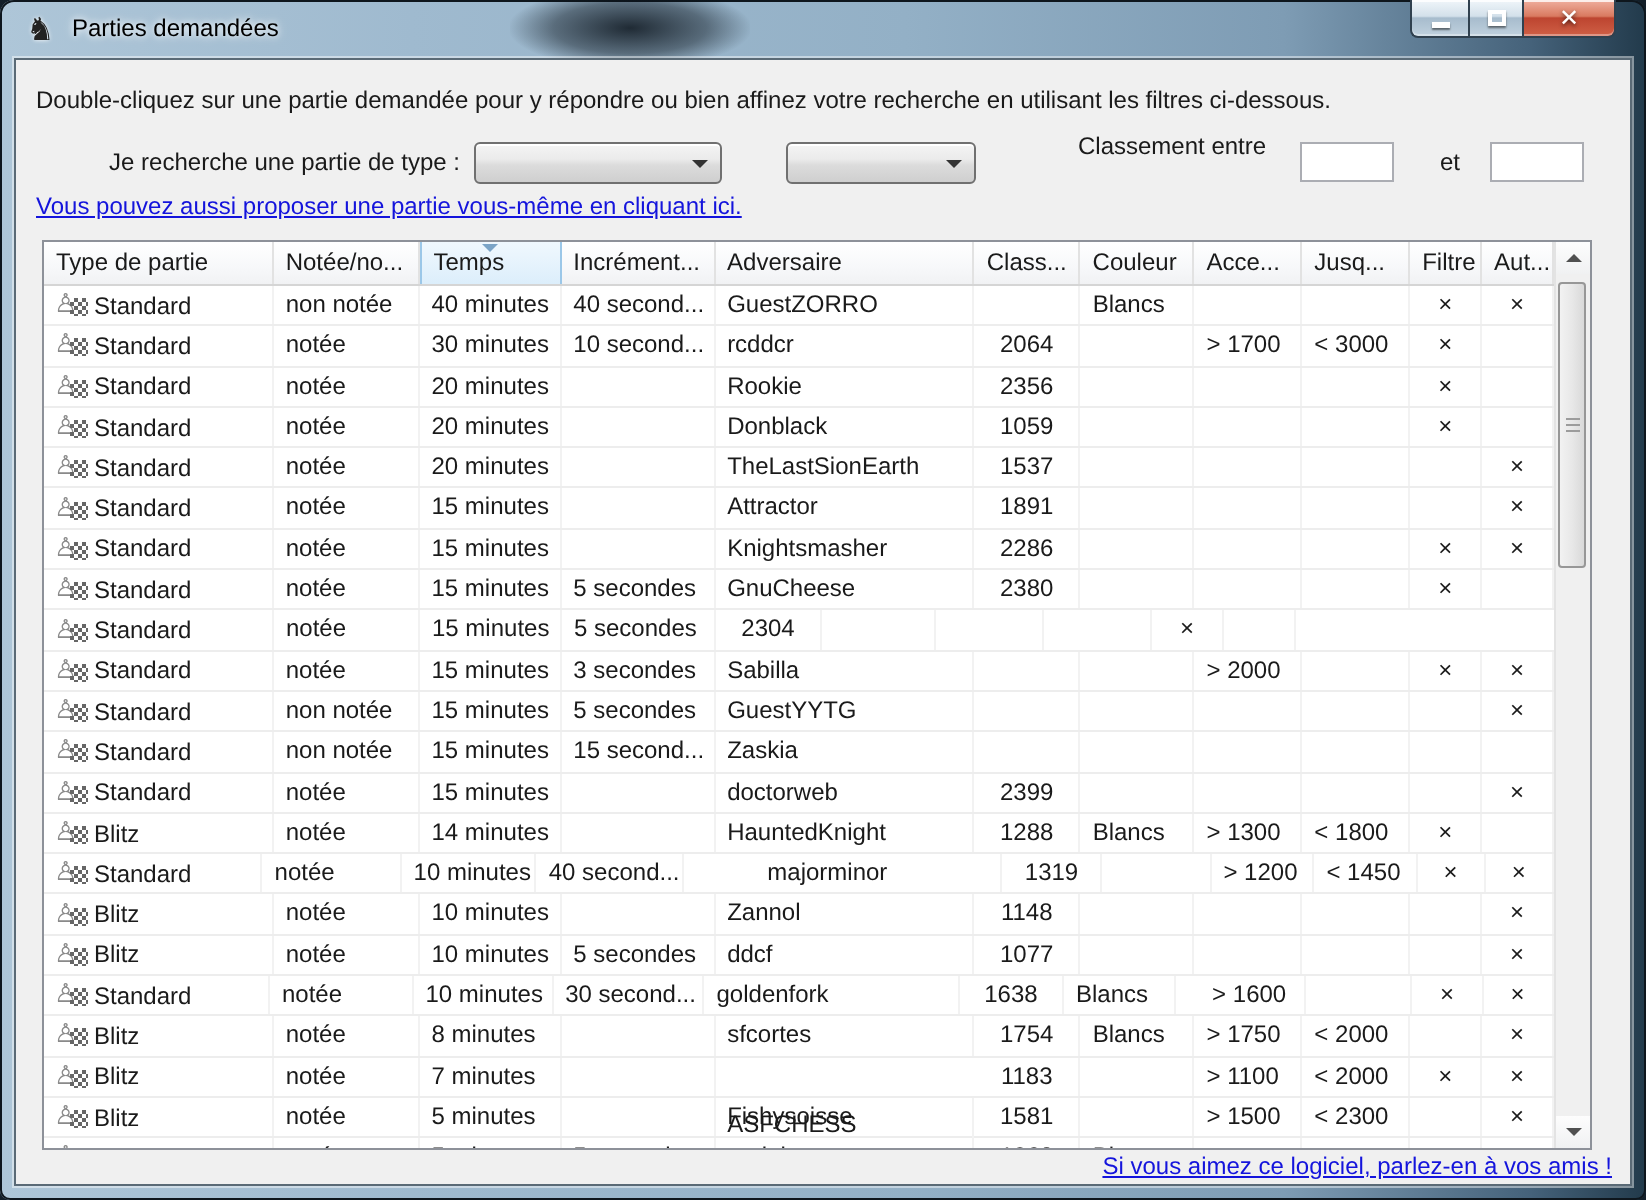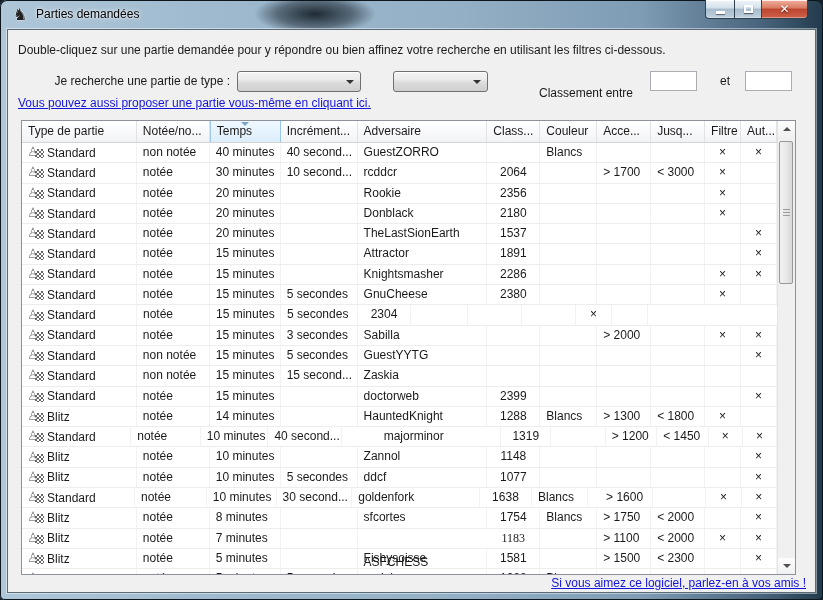--- a/index.html
+++ b/index.html
@@ -33,21 +33,21 @@
     box-shadow:0 0 0 1px #5a6a76, 0 0 0 2px rgba(255,255,255,.45);font-size:12px;color:#1a1a1a;}
   #intro{position:absolute;left:10px;top:13px;}
   #type-label{position:absolute;left:20px;top:44px;width:202px;text-align:right;}
   .combo{position:absolute;height:21px;border:1px solid #707070;border-radius:3px;box-sizing:border-box;
     background:linear-gradient(180deg,#f4f4f4 0%,#ebebeb 40%,#dcdcdc 55%,#cfcfcf 100%);
     box-shadow:inset 0 1px 0 #fff;}
   .combo .arrow{position:absolute;right:6px;top:8px;width:0;height:0;
     border-left:4px solid transparent;border-right:4px solid transparent;border-top:4px solid #333;}
   #combo-type{left:229px;top:41px;width:124px;}
   #combo-second{left:385px;top:41px;width:95px;}
-  #classement-label{position:absolute;left:531px;top:56px;text-align:center;}
+  #classement-label{position:absolute;left:531px;top:36px;text-align:center;}
   .ratebox{position:absolute;top:41px;height:20px;width:47px;border:1px solid #abadb3;background:#fff;box-sizing:border-box;font-size:12px;padding:1px 3px;font-family:"Liberation Sans",sans-serif;}
   #rate-min{left:642px;}
   #et-label{position:absolute;left:712px;top:44px;}
   #rate-max{left:737px;}
   a.lnk{color:#1414dc;text-decoration:underline;cursor:pointer;}
   #propose-link{position:absolute;left:10px;top:66px;}
   
   #table{position:absolute;left:13px;top:90px;width:775px;height:455px;background:#fff;
     border:1px solid #8d9199;box-sizing:border-box;display:flex;overflow:hidden;}
   #grid{width:756px;overflow:hidden;}
@@ -201,21 +201,21 @@
                 <span class="pawn-icon">
                   <span class="pawn">♙</span>
                   <span class="checker"></span>
                 </span>
                 <span>Standard</span>
               </div>
               <div class="tcell" style="width: 73px;">notée</div>
               <div class="tcell" style="width: 71px;">20 minutes</div>
               <div class="tcell" style="width: 77px;"></div>
               <div class="tcell" style="width: 130px;">Donblack</div>
-              <div class="tcell al-center" style="width: 53px;">2180</div>
+              <div class="tcell al-center" style="width: 53px;">1059</div>
               <div class="tcell" style="width: 57px;"></div>
               <div class="tcell" style="width: 54px;"></div>
               <div class="tcell" style="width: 54px;"></div>
               <div class="tcell al-center" style="width: 36px;">×</div>
               <div class="tcell al-center" style="width: 36px;"></div>
             </div>
             <div class="trow">
               <div class="tcell cell-type" style="width: 115px;">
                 <span class="pawn-icon">
                   <span class="pawn">♙</span>
@@ -504,21 +504,21 @@
                 <span class="pawn-icon">
                   <span class="pawn">♙</span>
                   <span class="checker"></span>
                 </span>
                 <span>Blitz</span>
               </div>
               <div class="tcell" style="width: 73px;">notée</div>
               <div class="tcell" style="width: 71px;">7 minutes</div>
               <div class="tcell" style="width: 77px;"></div>
               <div class="tcell" style="width: 130px; margin-top: 24px;">ASFCHESS</div>
-              <div class="tcell al-center" style="width: 53px; font-family: Liberation Serif, serif;">1183</div>
+              <div class="tcell al-center" style="width: 53px;">1183</div>
               <div class="tcell" style="width: 57px;"></div>
               <div class="tcell" style="width: 54px;">&gt; 1100</div>
               <div class="tcell" style="width: 54px;">&lt; 2000</div>
               <div class="tcell al-center" style="width: 36px;">×</div>
               <div class="tcell al-center" style="width: 36px;">×</div>
             </div>
             <div class="trow">
               <div class="tcell cell-type" style="width: 115px;">
                 <span class="pawn-icon">
                   <span class="pawn">♙</span>

